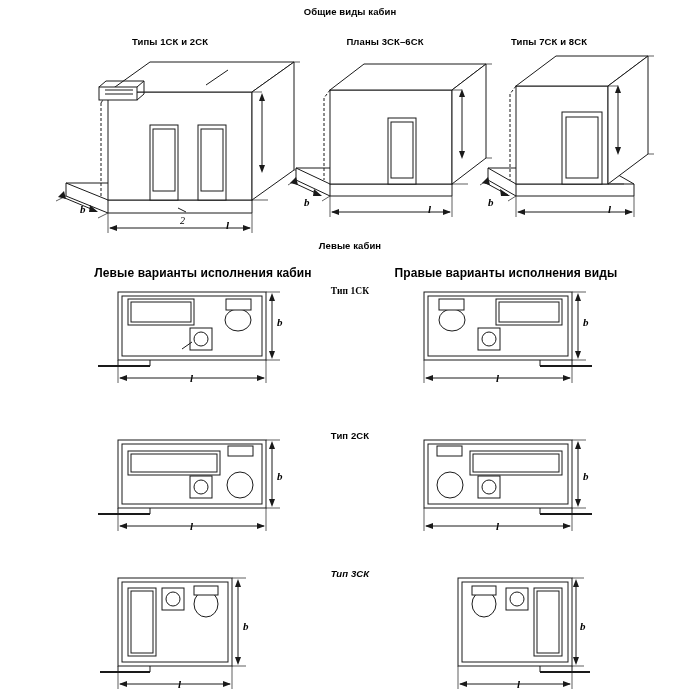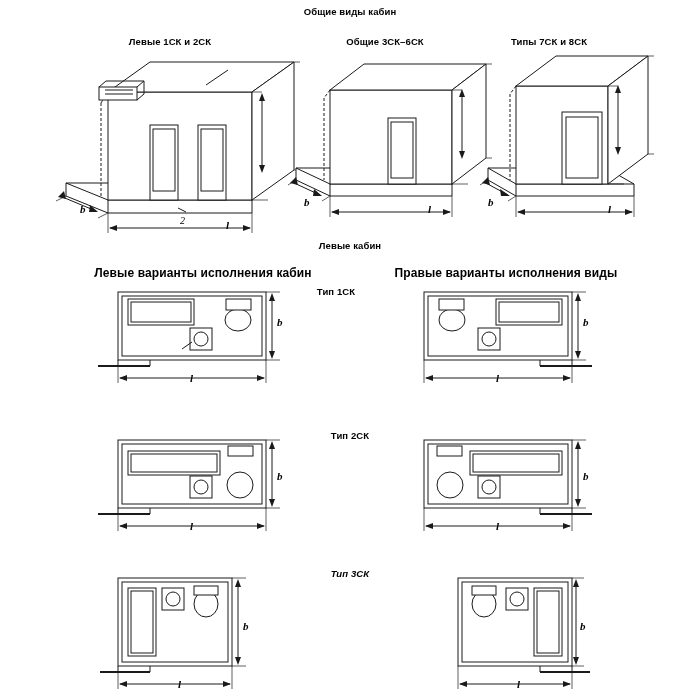--- a/index.html
+++ b/index.html
@@ -51,30 +51,30 @@
     font-size: 11px;
   }
 </style>
 </head>
 <body>
 
 <div id="sheet">
 
   <div class="lbl center" style="left:350px; top:6px;">Общие виды кабин</div>
 
-  <div class="lbl center" style="left:170px; top:36px;">Левые 1СК и 2СК</div>
-  <div class="lbl center" style="left:385px; top:36px;">Общие 3СК–6СК</div>
+  <div class="lbl center" style="left:170px; top:36px;">Типы 1СК и 2СК</div>
+  <div class="lbl center" style="left:385px; top:36px;">Планы 3СК–6СК</div>
   <div class="lbl center" style="left:549px; top:36px;">Типы 7СК и 8СК</div>
 
   <div class="lbl center" style="left:350px; top:240px;">Левые кабин</div>
 
   <div class="lbl center small" style="left:203px; top:266px;">Левые варианты исполнения кабин</div>
   <div class="lbl center small" style="left:506px; top:266px;">Правые варианты исполнения виды</div>
 
-  <div class="lbl center" style="left:336px; top:286px;">Тип 1СК</div>
+  <div class="lbl center" style="left:350px; top:286px;font-family:Liberation Serif, serif;">Тип 1СК</div>
   <div class="lbl center" style="left:350px; top:430px;">Тип 2СК</div>
   <div class="lbl center" style="left:350px; top:568px;font-style:italic;">Тип 3СК</div>
 
   <div class="num" style="left:232px; top:60px;">1</div>
   <div class="num" style="left:180px; top:215px;">2</div>
   <div class="num" style="left:165px; top:303px;">3</div>
   <div class="num" style="left:170px; top:346px;">4</div>
   <div class="num" style="left:238px; top:313px;">5</div>
 
   <div class="lbl dim" style="left:267px; top:120px;">h</div>

